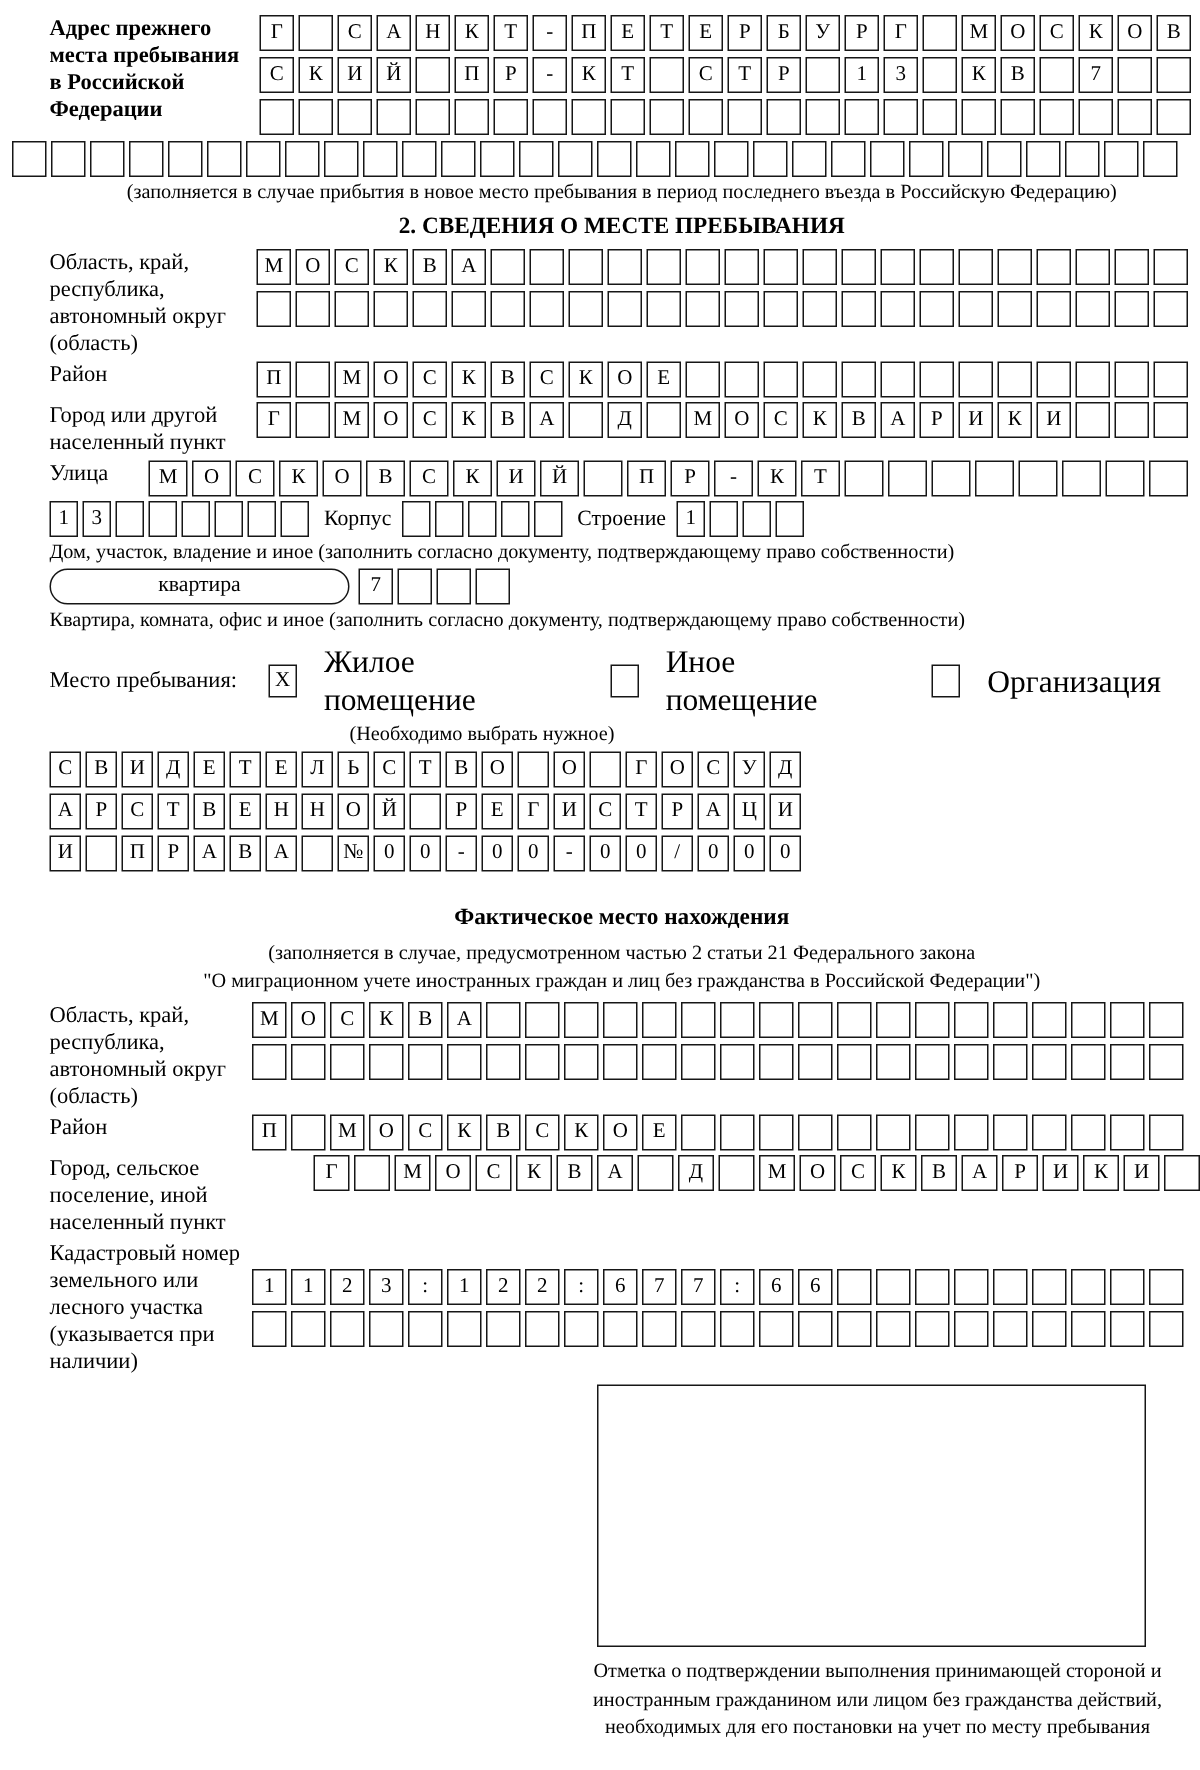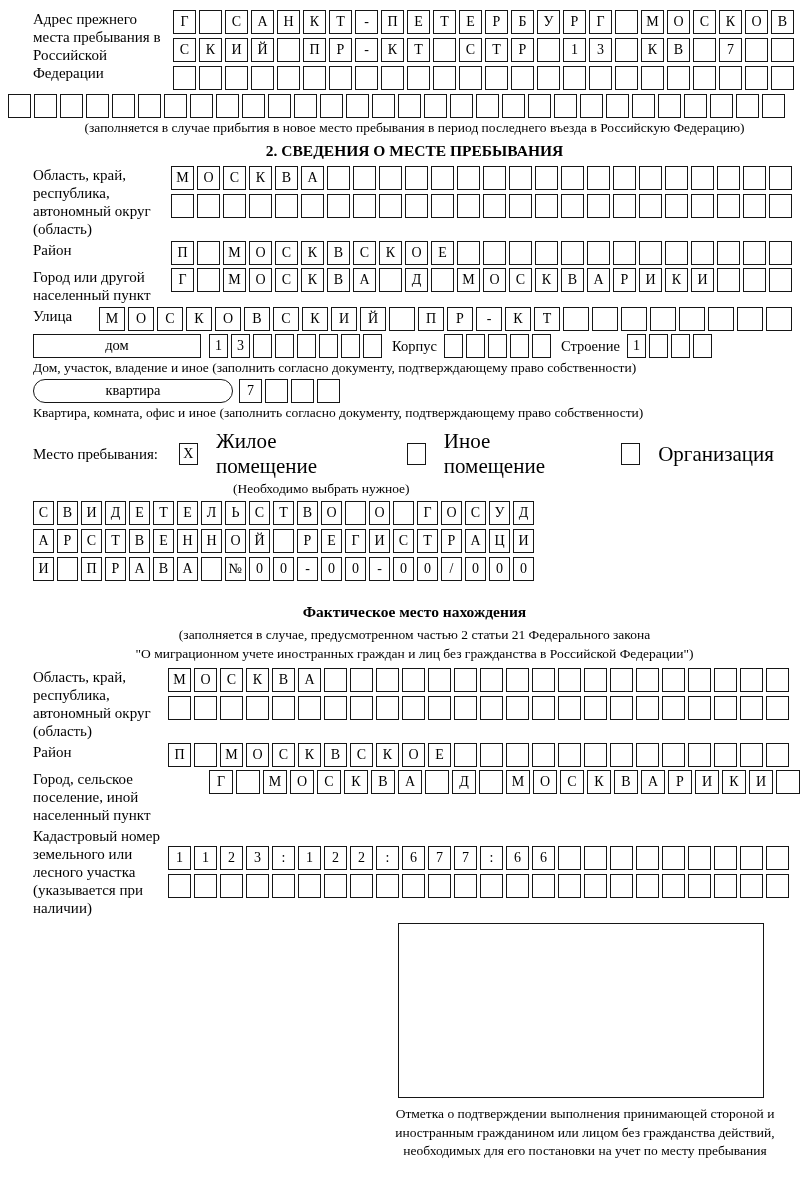--- a/index.html
+++ b/index.html
@@ -6,21 +6,21 @@
   html,body { background:#ffffff; }
   .page {
     width:800px; height:1180px; margin:0 auto; background:#fff; color:#000;
     font-family:"Liberation Serif","DejaVu Serif",serif;
     padding:10px 4px 0 33px; overflow:hidden; position:relative;
   }
   .back-note { text-align:right; padding-right:55px; font-size:15px; margin-top:6px; margin-bottom:16px; }
 
   .field { display:flex; align-items:flex-start; margin-bottom:3px; }
   .flabel { font-size:15px; line-height:18px; flex:0 0 auto; padding-right:4px; }
-  .w140 { width:140px; } .w138 { width:138px; } .w66 { width:66px; }
+  .w140 { width:140px;font-weight:bold; } .w138 { width:138px; } .w66 { width:66px; }
   .w215 { width:218px; } .w135 { width:135px; } .w172 { width:176px; }
 
   .cells { white-space:nowrap; line-height:0; }
   .cells + .cells { margin-top:4px; }
   .cell {
     display:inline-block; width:23px; height:24px; border:1.6px solid #161616;
     margin-right:3px; text-align:center; font-size:14px; line-height:21px;
     vertical-align:top; background:#fff; color:#000;
   }
   .cells-sm  .cell { width:19px; }
@@ -94,21 +94,20 @@
     <div class="flabel w138">Город или другой населенный пункт</div>
     <div class="cells"><span class="cell">Г</span><span class="cell"></span><span class="cell">М</span><span class="cell">О</span><span class="cell">С</span><span class="cell">К</span><span class="cell">В</span><span class="cell">А</span><span class="cell"></span><span class="cell">Д</span><span class="cell"></span><span class="cell">М</span><span class="cell">О</span><span class="cell">С</span><span class="cell">К</span><span class="cell">В</span><span class="cell">А</span><span class="cell">Р</span><span class="cell">И</span><span class="cell">К</span><span class="cell">И</span><span class="cell"></span><span class="cell"></span><span class="cell"></span></div>
   </div>
 
   <div class="field">
     <div class="flabel w66">Улица</div>
     <div class="cells cells-lg"><span class="cell">М</span><span class="cell">О</span><span class="cell">С</span><span class="cell">К</span><span class="cell">О</span><span class="cell">В</span><span class="cell">С</span><span class="cell">К</span><span class="cell">И</span><span class="cell">Й</span><span class="cell"></span><span class="cell">П</span><span class="cell">Р</span><span class="cell">-</span><span class="cell">К</span><span class="cell">Т</span><span class="cell"></span><span class="cell"></span><span class="cell"></span><span class="cell"></span><span class="cell"></span><span class="cell"></span><span class="cell"></span><span class="cell"></span></div>
   </div>
 
   <div class="inline-row">
-    <span class="wide-box" style="width:168px; margin-right:8px;">дом</span>
     <span class="cells cells-sm"><span class="cell">1</span><span class="cell">3</span><span class="cell"></span><span class="cell"></span><span class="cell"></span><span class="cell"></span><span class="cell"></span><span class="cell"></span></span>
     <span class="inline-label">Корпус</span>
     <span class="cells cells-sm"><span class="cell"></span><span class="cell"></span><span class="cell"></span><span class="cell"></span><span class="cell"></span></span>
     <span class="inline-label">Строение</span>
     <span class="cells cells-sm"><span class="cell">1</span><span class="cell"></span><span class="cell"></span><span class="cell"></span></span>
   </div>
   <div class="note">Дом, участок, владение и иное (заполнить согласно документу, подтверждающему право собственности)</div>
 
   <div class="inline-row">
     <span class="wide-box" style="width:200px; margin-right:6px;border-radius:12px;">квартира</span>

